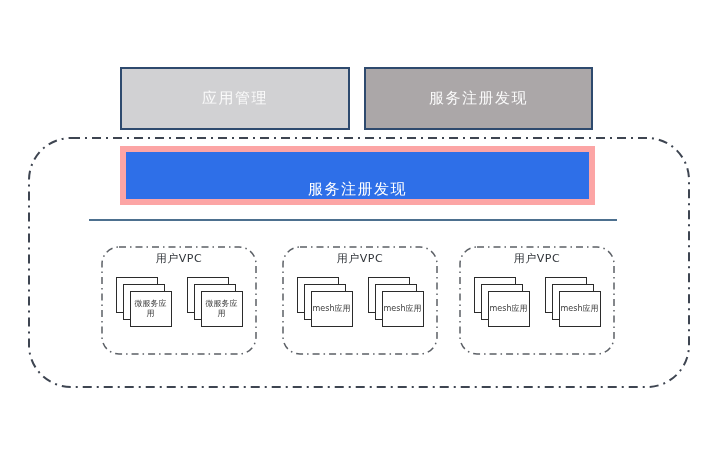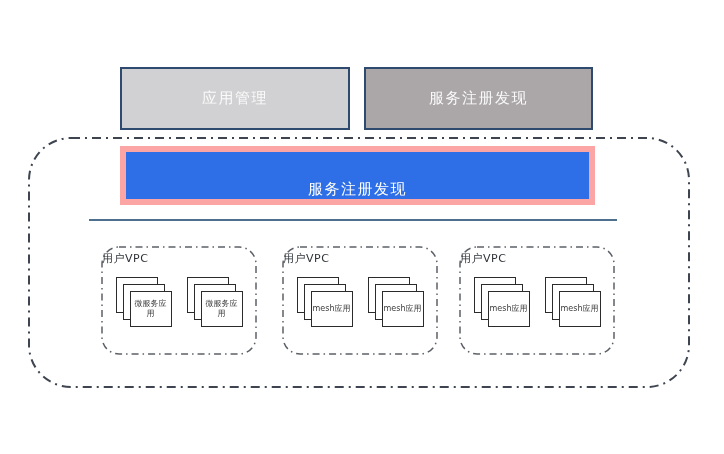--- a/index.html
+++ b/index.html
@@ -43,20 +43,21 @@
     align-items: flex-end;
     justify-content: center;
     color: #ffffff;
     font-size: 15px;
     letter-spacing: 1.5px;
   }
   .vpc-label {
     position: absolute;
     top: 251px;
     width: 154px;
+    text-align: center;
     font-size: 11px;
     color: #2f3338;
     letter-spacing: 0.5px;
   }
   .vpc-1 { left: 102px; }
   .vpc-2 { left: 283px; }
   .vpc-3 { left: 460px; }
   .stack-row {
     position: absolute;
     top: 277px;

